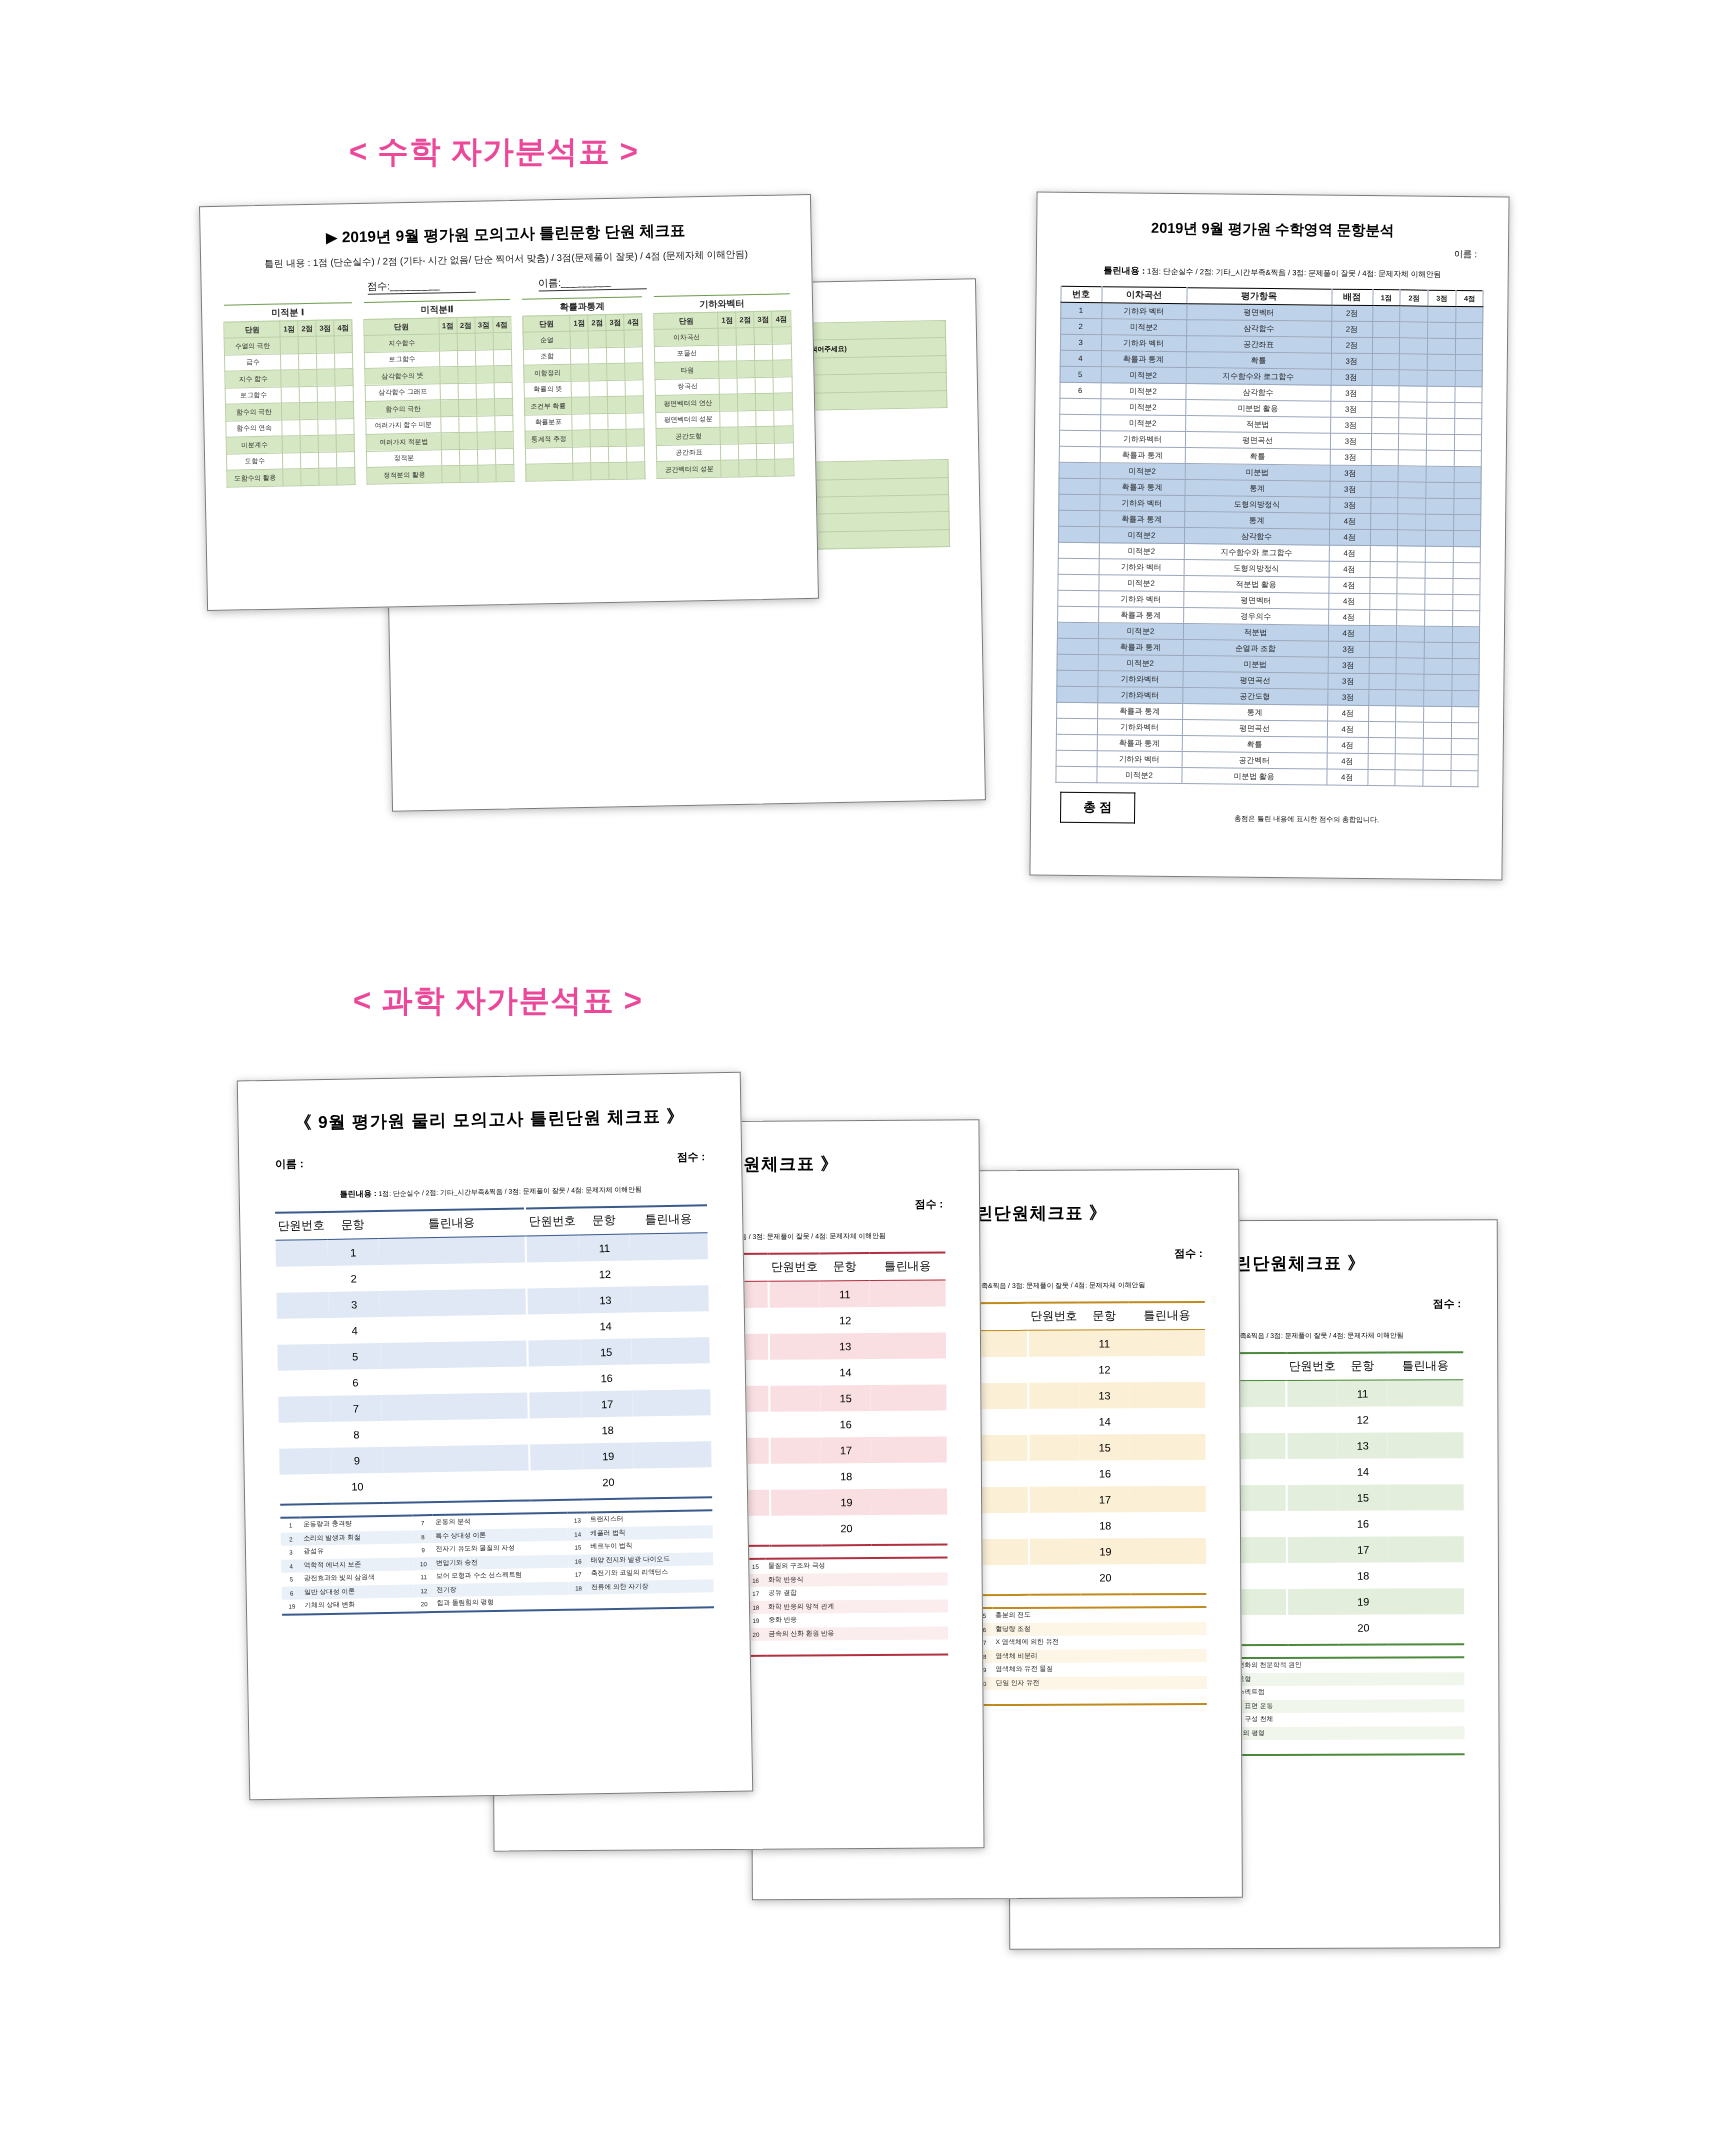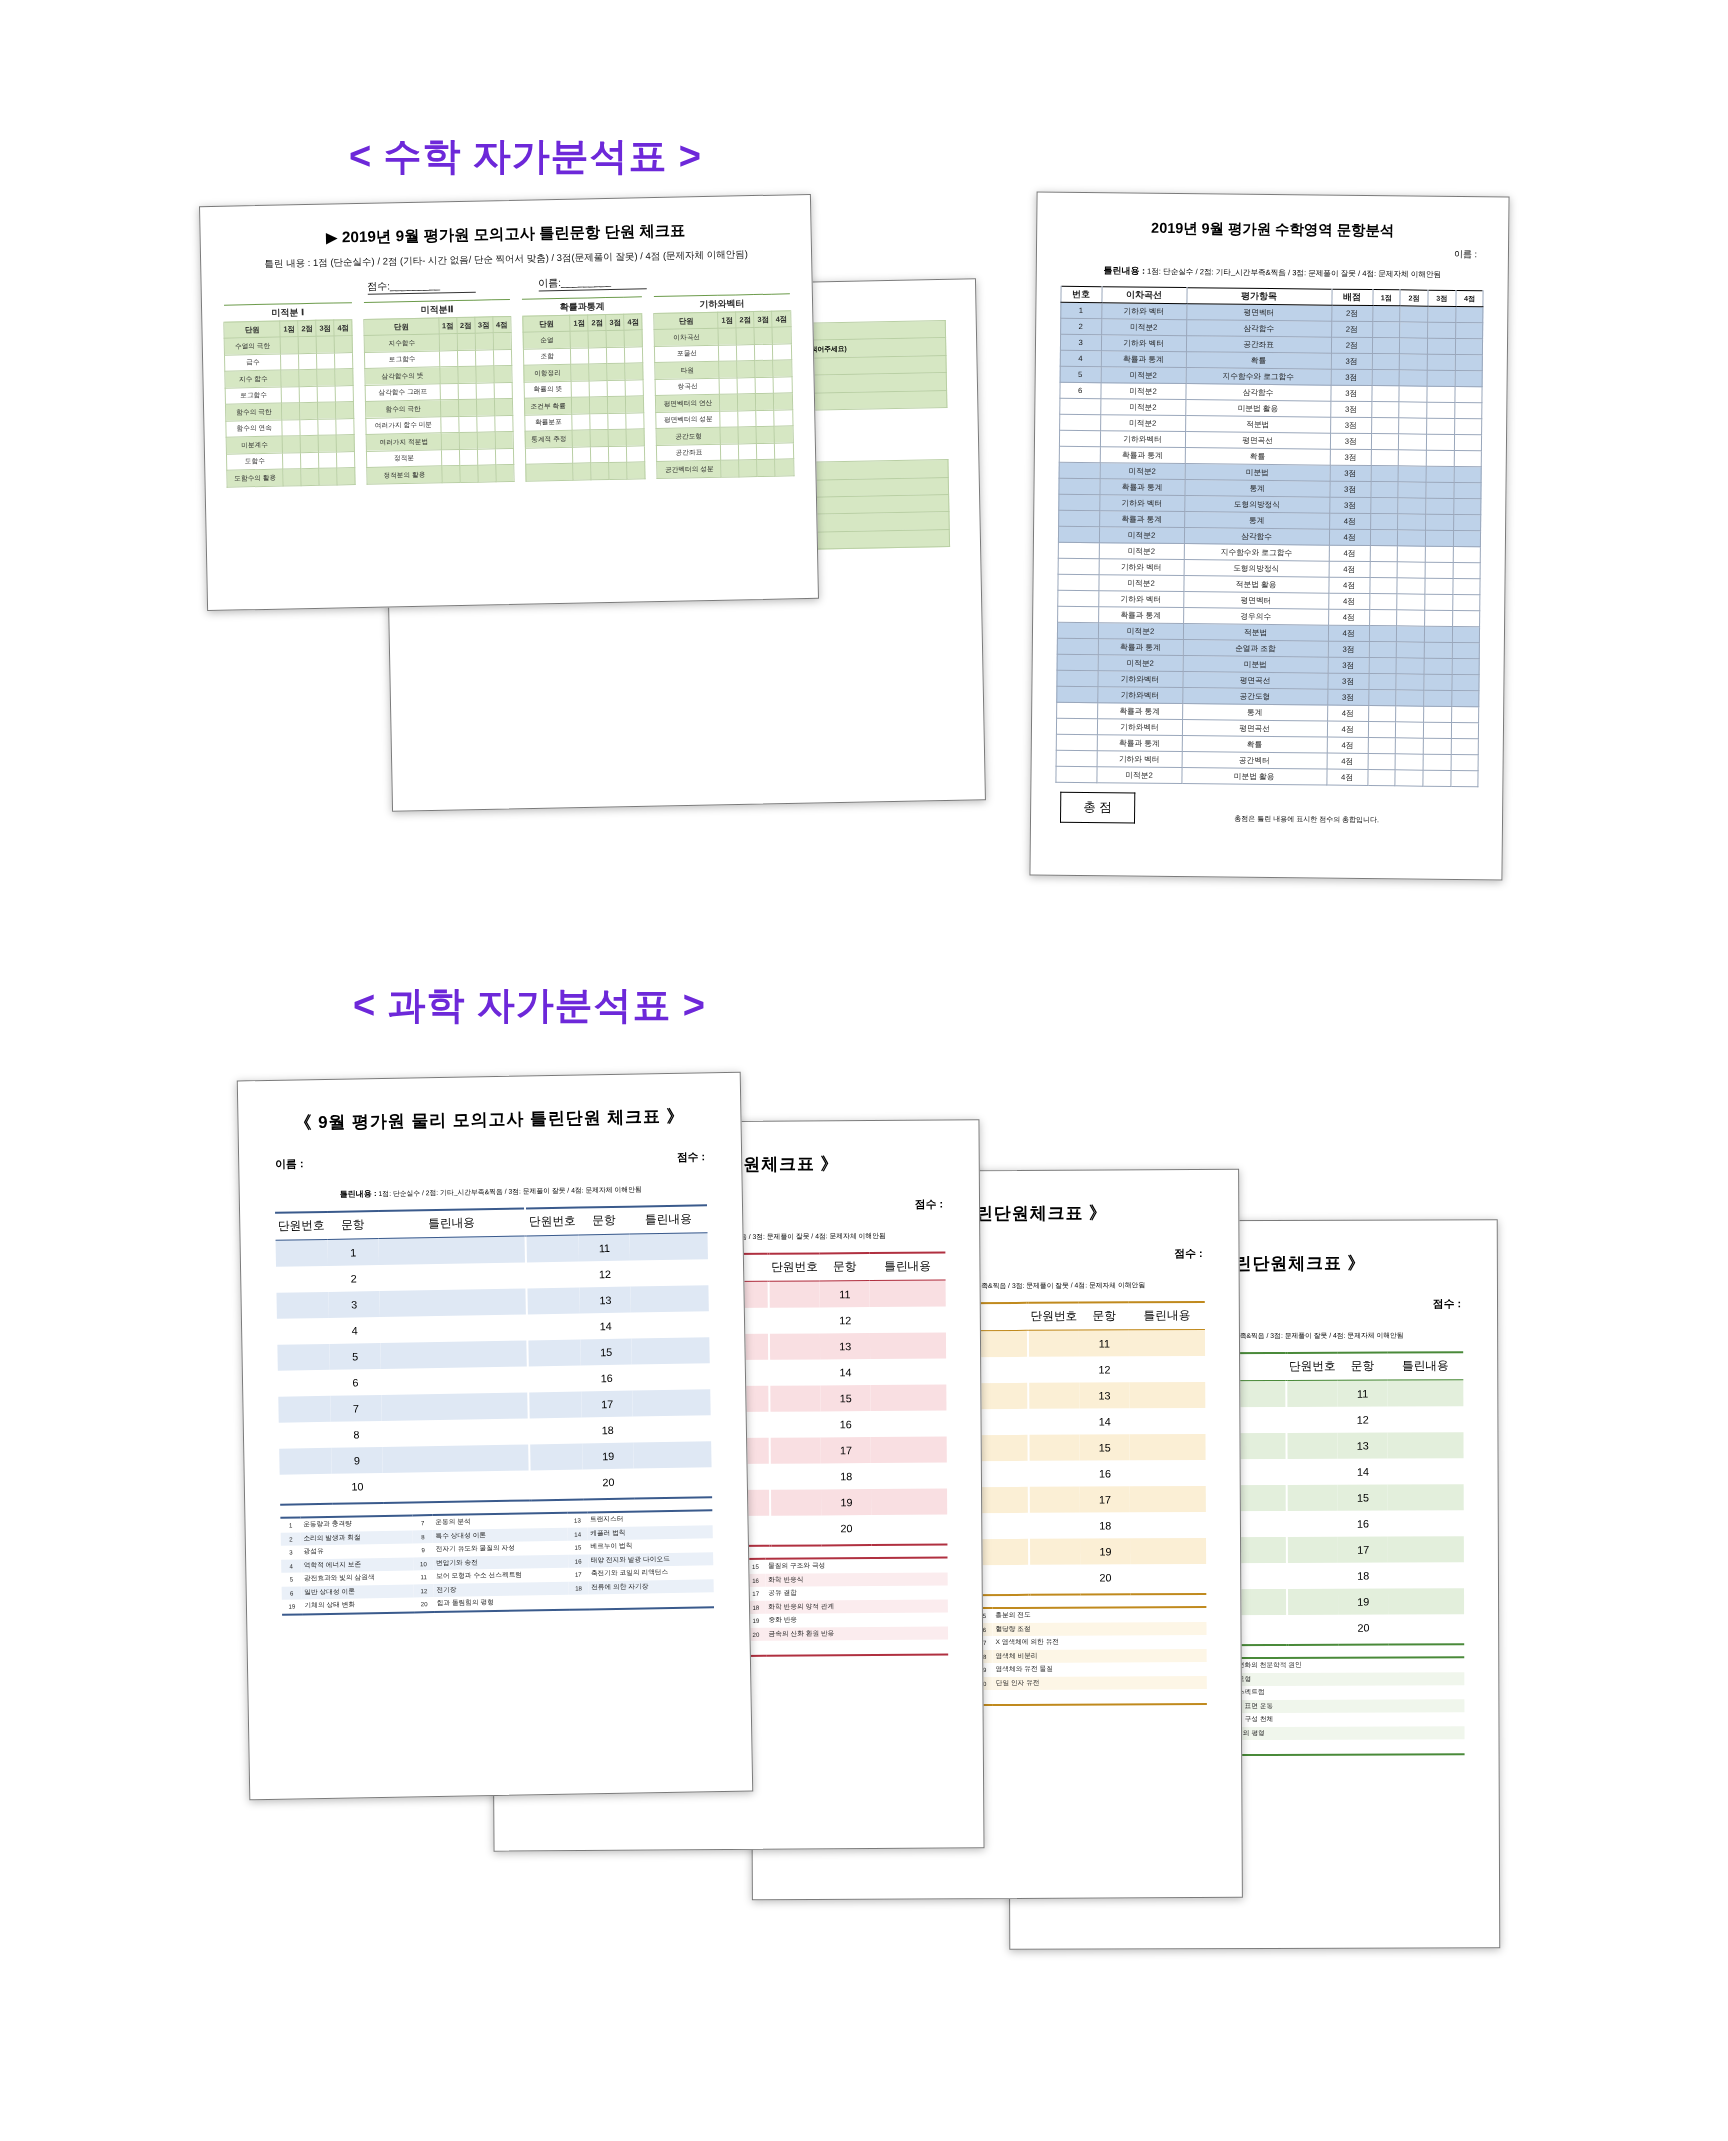--- a/index.html
+++ b/index.html
@@ -4,21 +4,21 @@
 <style>
   html,body{margin:0;padding:0;}
   body{
     width:1728px;height:2141px;
     background:#ffffff;
     font-family:"Liberation Sans","DejaVu Sans",sans-serif;
     position:relative;overflow:hidden;
   }
   .section-title{
     position:absolute;
-    font-size:38px;font-weight:700;color:#6d28d9;
+    font-size:31px;font-weight:700;color:#ec4899;
     letter-spacing:0.9px;white-space:nowrap;
   }
   .sheet{
     position:absolute;background:#fff;
     box-shadow:0 1.8px 9px rgba(0,0,0,.28);
     border:0.9px solid #7a7a7a;
     overflow:hidden;
     box-sizing:border-box;
   }
   
@@ -48,21 +48,21 @@
   .m3 .t{text-align:center;font-weight:700;font-size:14.4px;margin:25px 0 0;}
   .m3 .nm{text-align:right;font-size:9px;margin:7.2px 31px 0 0;}
   .m3 .rule{text-align:center;font-size:7.6px;margin:7.2px 0 9px;}
   .m3 .rule b{font-size:9px;}
   table.bl{border-collapse:collapse;margin:0 auto;width:90%;border:1.8px solid #000;}
   table.bl th,table.bl td{border:0.9px solid #9aa7bb;font-size:7.7px;text-align:center;height:13px;color:#1a1a1a;}
   table.bl thead th{border-top:none;border-bottom:1.8px solid #000;font-weight:700;font-size:9px;background:#fff;}
   table.bl thead th.sm{font-size:7.2px;}
   tr.sh td{background:#bed2e9;}
   table.tot{border-collapse:collapse;margin:9px auto 0;width:90%;}
-  table.tot td{border:1.8px solid #000;height:27px;font-size:12.6px;font-weight:400;text-align:center;}
+  table.tot td{border:1.8px solid #000;height:27px;font-size:12.6px;font-weight:700;text-align:center;}
   table.tot td.np{border:none;}
   table.tot td.note{border:none;font-size:7px;font-weight:400;text-align:center;vertical-align:bottom;}
   
   .s-sheet .t{text-align:center;font-weight:700;font-size:17px;margin:31px 0 0;letter-spacing:0.9px;}
   .s-sheet .row2{display:flex;justify-content:space-between;font-size:10.8px;font-weight:700;margin:23.4px 36px 0;}
   .s-sheet .rule{text-align:center;font-size:6.8px;margin:18px 0 10.8px;}
   .s-sheet .rule b{font-size:8px;}
   table.sci{border-collapse:collapse;margin:0 auto;width:86%;}
   table.sci th{font-size:11.7px;font-weight:400;height:23.4px;text-align:center;border-top:2.3px solid #3a5a8c;border-bottom:0.9px solid #3a5a8c;}
   table.sci td{font-size:10.8px;height:24px;text-align:center;}

